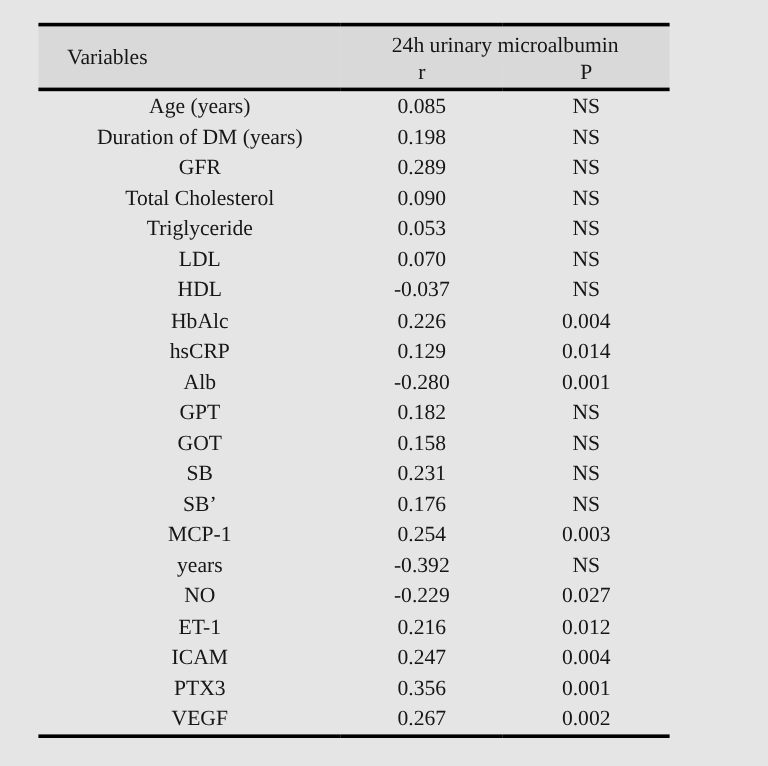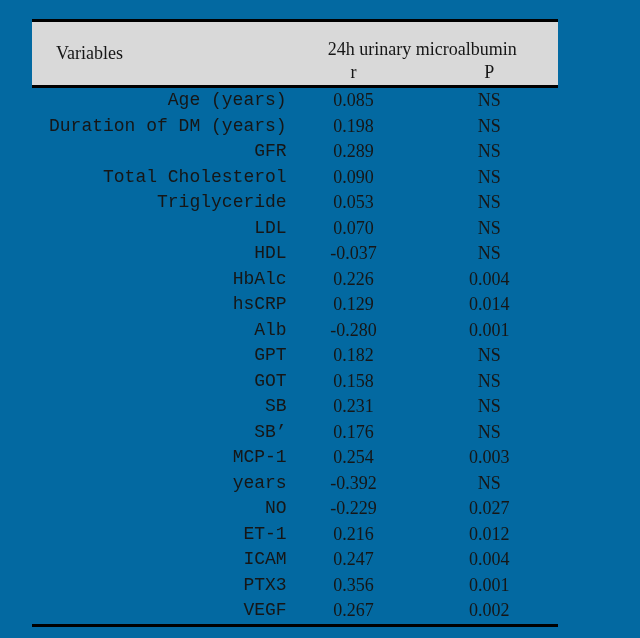--- a/index.html
+++ b/index.html
@@ -4,21 +4,21 @@
 <style>
   html, body {
     margin: 0;
     padding: 0;
     background: #ffffff;
   }
   .page {
     position: relative;
     width: 640px;
     height: 638px;
-    background: #0369a1;
+    background: #e5e5e5;
     overflow: hidden;
     font-family: "Liberation Serif", "DejaVu Serif", serif;
     color: #161616;
   }
   table.tbl {
     position: absolute;
     left: 32px;
     top: 19px;
     width: 526px;
     border-collapse: collapse;
@@ -33,40 +33,39 @@
   }
   th.var-h {
     text-align: left;
     padding-left: 24px;
     vertical-align: middle;
     border-bottom: 3px solid #000000;
   }
   th.group-h {
     text-align: center;
     line-height: 26px;
-    padding-top: 14px;
+    padding-top: 2px;
     white-space: nowrap;
   }
   th.sub-h {
     text-align: center;
     line-height: 20px;
     padding-bottom: 3px;
     border-bottom: 3px solid #000000;
   }
   tbody td {
     font-size: 18px;
     height: 25.5px;
     line-height: 25.5px;
     padding: 0;
     white-space: nowrap;
   }
   td.var-cell {
-    text-align: right;
+    text-align: center;
     padding-left: 17px;
-    font-family: Liberation Mono, monospace;
   }
   td.r-cell, td.p-cell {
     text-align: center;
     margin-top: 20px;
   }
 </style>
 </head>
 <body>
 
 <div class="page">

